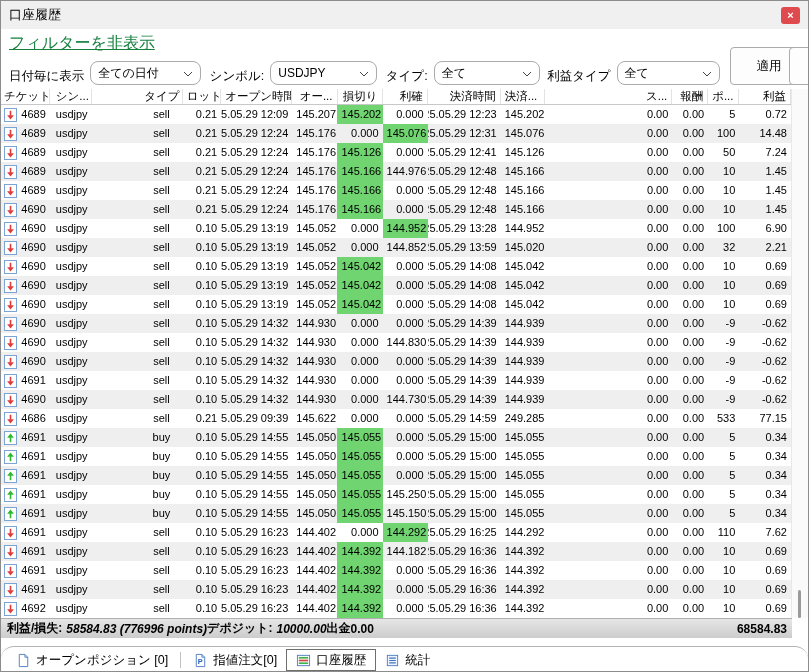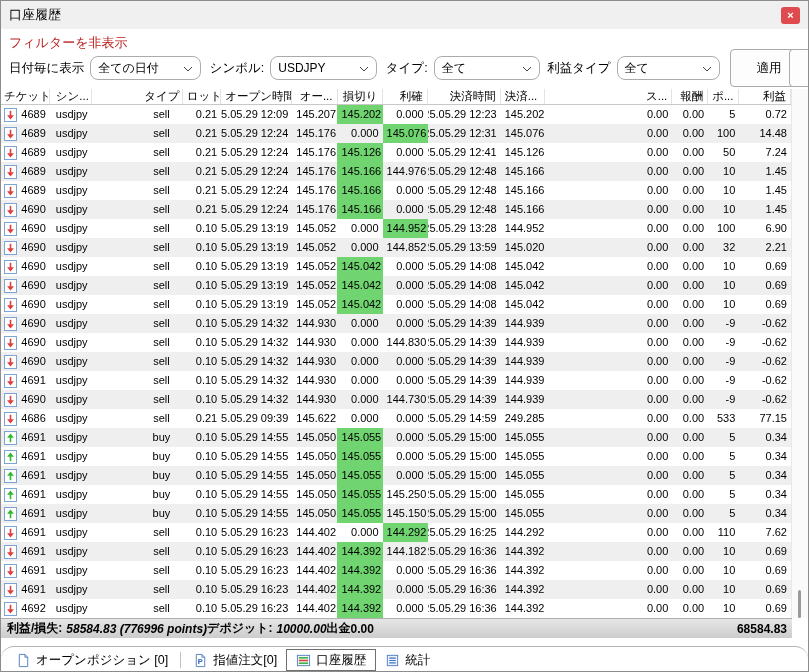--- a/index.html
+++ b/index.html
@@ -8,23 +8,23 @@
     border:1px solid #8c8c8c;background:#fff;overflow:hidden;
     font-family:"Liberation Sans","DejaVu Sans",sans-serif;color:#000;
   }
   
   .titlebar{height:28px;background:#f0f0f0;display:flex;align-items:center;padding:0 8px;box-sizing:border-box;}
   .title{font-size:13px;}
   .close-btn{margin-left:auto;width:19px;height:17px;background:#df4a4e;border-radius:3px;color:#fff;
     font-size:11px;line-height:17px;text-align:center;font-weight:bold;cursor:pointer;}
   
   .linkrow{height:22px;padding:4px 8px 0 8px;box-sizing:border-box;}
-  .linkrow a{color:#b91c1c;font-size:13px;cursor:pointer;}
+  .linkrow a{color:#15803d;font-size:16px;text-decoration:underline;cursor:pointer;}
   
-  .filterbar{height:34px;display:flex;align-items:center;padding-left:8px;font-size:12.5px;position:relative;white-space:nowrap;}
+  .filterbar{height:34px;display:flex;align-items:flex-end;padding-left:8px;font-size:12.5px;position:relative;white-space:nowrap;}
   .flabel{margin-right:6px;}
   .combo{height:24px;border:1px solid #ababab;border-radius:8px;background:#fff;display:flex;align-items:center;
     justify-content:space-between;padding:5px 7px;box-sizing:border-box;font-size:12px;cursor:pointer;}
   .combo-date{width:115px;margin-right:9px;}
   .combo-symbol{width:111px;margin-right:9px;}
   .combo-type{width:111px;margin-right:7px;}
   .combo-profit{width:108px;}
   .btn{height:38px;width:81px;margin-left:10px;border:1px solid #ababab;border-radius:4px;background:#fdfdfd;
     font-size:12.5px;font-family:inherit;cursor:pointer;}
   .btn-partial{position:absolute;right:-17px;width:36px;}

